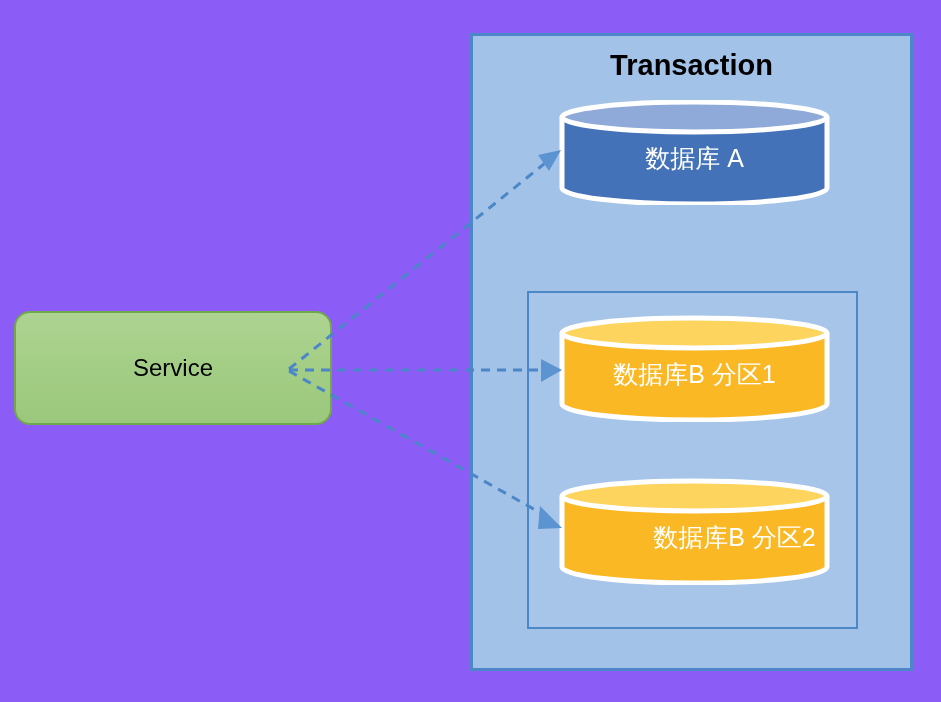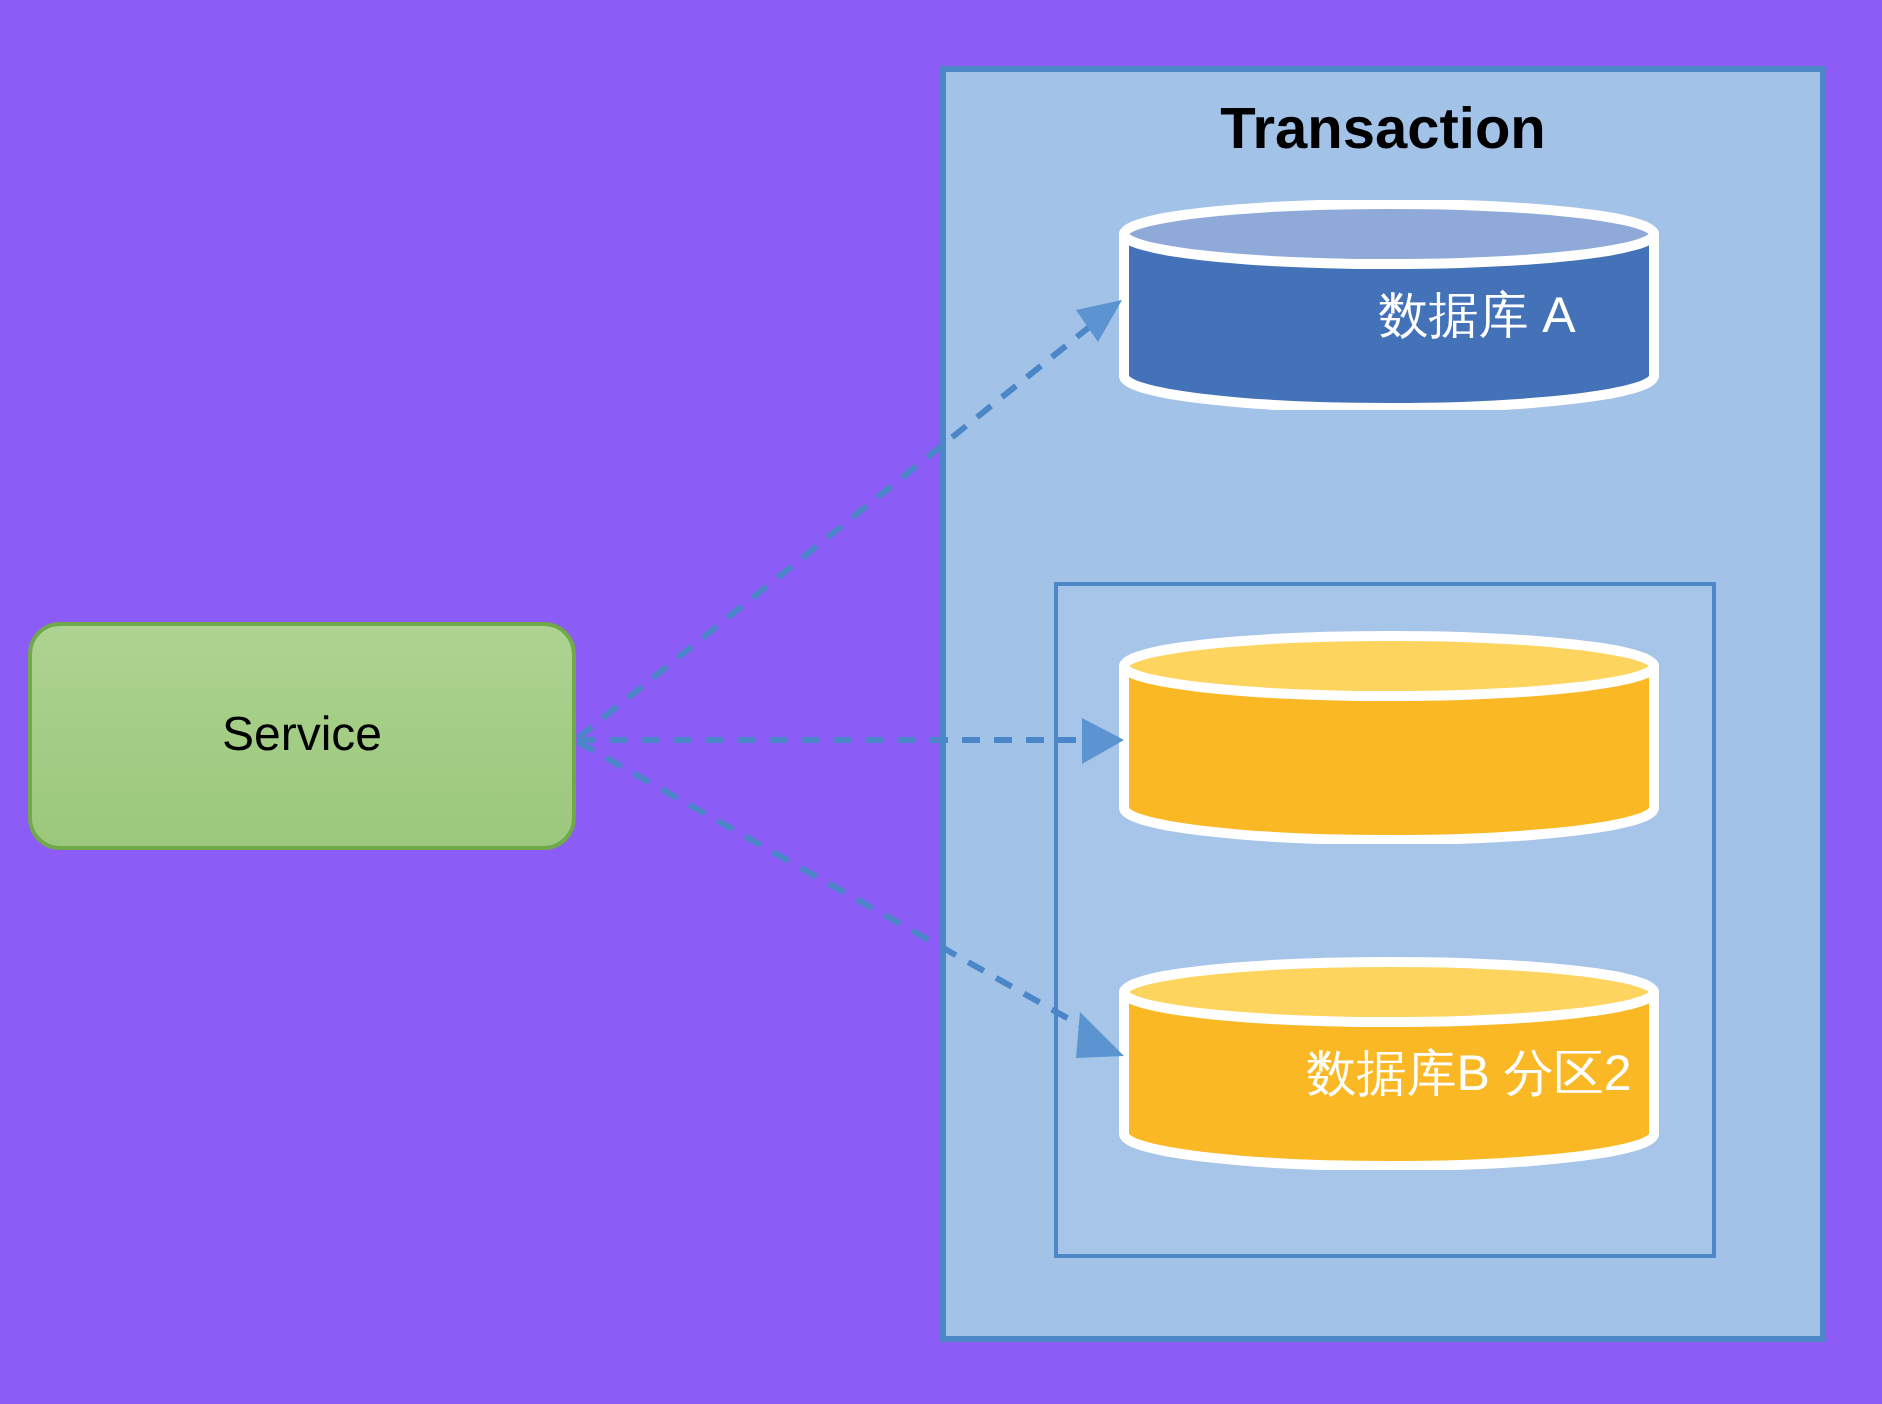--- a/index.html
+++ b/index.html
@@ -54,21 +54,21 @@
     background: #A7C5E9;
     border: 2px solid #4E87C7;
     box-sizing: border-box;
   }
 
   
   .service-box {
     position: absolute;
     left: 14px;
     top: 311px;
-    width: 274px;
+    width: 318px;
     height: 114px;
     border-radius: 16px;
     background: linear-gradient(to bottom, #AED392 0%, #A4CE86 45%, #9BC87C 100%);
     border: 2px solid #6FA94A;
     box-sizing: border-box;
     display: flex;
     align-items: center;
     justify-content: center;
   }
   .service-label {
@@ -97,21 +97,21 @@
     color: #ffffff;
     font-size: 25px;
     line-height: 30px;
     pointer-events: none;
   }
 
   #db-a        { top: 100px; height: 105px; }
   #db-b-part-1 { top: 315px; height: 107px; }
   #db-b-part-2 { top: 478px; height: 107px; }
 
-  #db-a .cyl-label        { top: 43px; margin-left: 44px; }
+  #db-a .cyl-label        { top: 43px; }
   #db-b-part-1 .cyl-label { top: 44px; }
   #db-b-part-2 .cyl-label { top: 44px; padding-left: 40px; }
 
   
   .connectors {
     position: absolute;
     left: 0;
     top: 0;
     width: 941px;
     height: 702px;
@@ -142,20 +142,21 @@
     <div class="cyl-label">数据库 A</div>
   </div>
 
   <div class="cylinder" id="db-b-part-1">
     <svg class="cyl-svg" width="271" height="107" viewBox="0 0 271 107">
       <path d="M3,18 L3,89 A 132.5 16 0 0 0 268,89 L268,18 Z" fill="#FBB825"></path>
       <ellipse cx="135.5" cy="18" rx="132.5" ry="15" fill="#FDD45E"></ellipse>
       <path d="M3,18 L3,89 A 132.5 16 0 0 0 268,89 L268,18" fill="none" stroke="#FFFFFF" stroke-width="5"></path>
       <ellipse cx="135.5" cy="18" rx="132.5" ry="15" fill="none" stroke="#FFFFFF" stroke-width="5"></ellipse>
     </svg>
+    <div class="cyl-label">数据库B 分区1</div>
   </div>
 
   <div class="cylinder" id="db-b-part-2">
     <svg class="cyl-svg" width="271" height="107" viewBox="0 0 271 107">
       <path d="M3,18 L3,89 A 132.5 16 0 0 0 268,89 L268,18 Z" fill="#FBB825"></path>
       <ellipse cx="135.5" cy="18" rx="132.5" ry="15" fill="#FDD45E"></ellipse>
       <path d="M3,18 L3,89 A 132.5 16 0 0 0 268,89 L268,18" fill="none" stroke="#FFFFFF" stroke-width="5"></path>
       <ellipse cx="135.5" cy="18" rx="132.5" ry="15" fill="none" stroke="#FFFFFF" stroke-width="5"></ellipse>
     </svg>
     <div class="cyl-label">数据库B 分区2</div>

